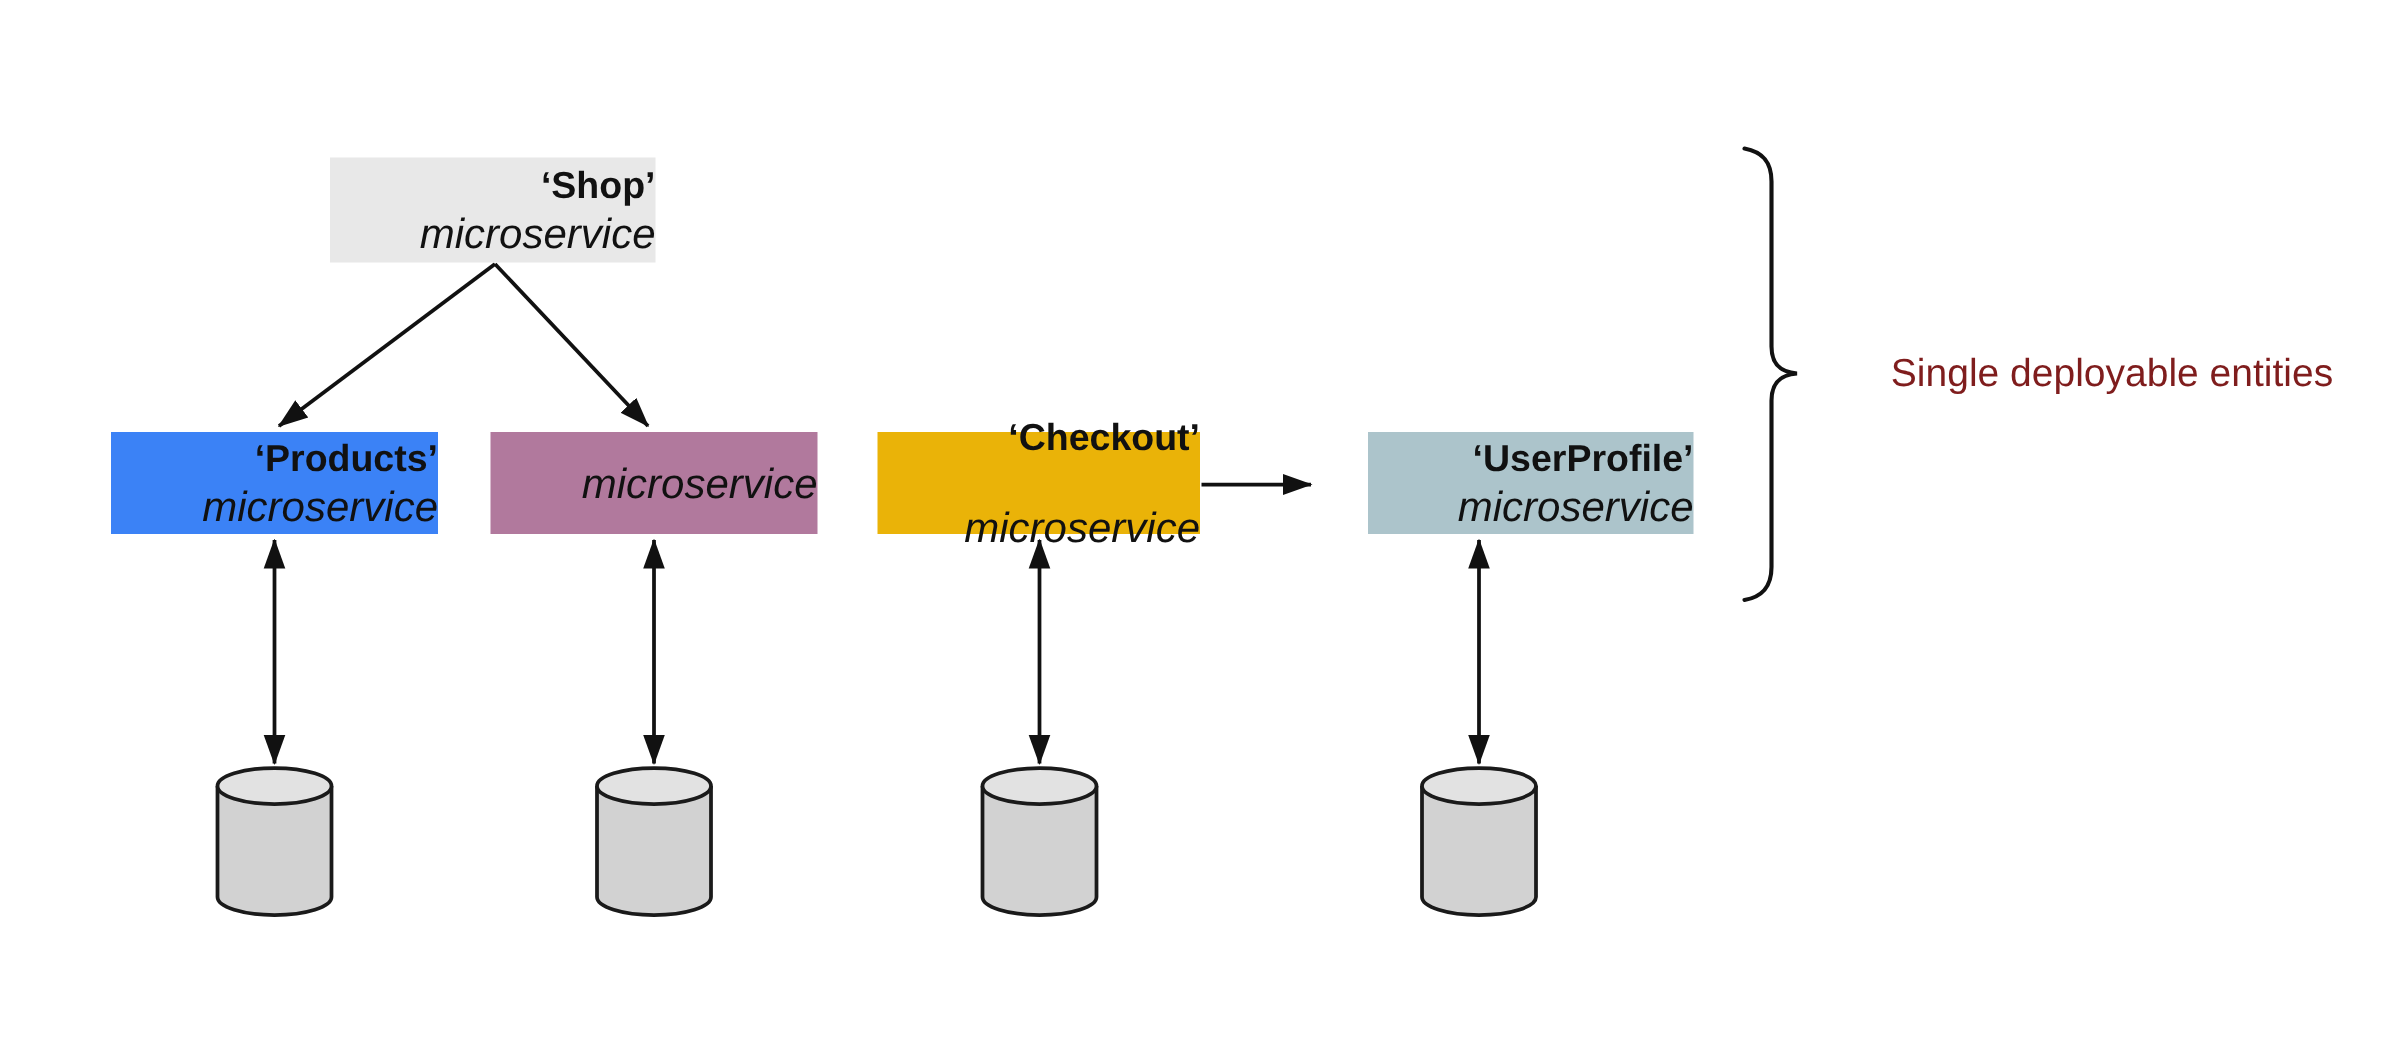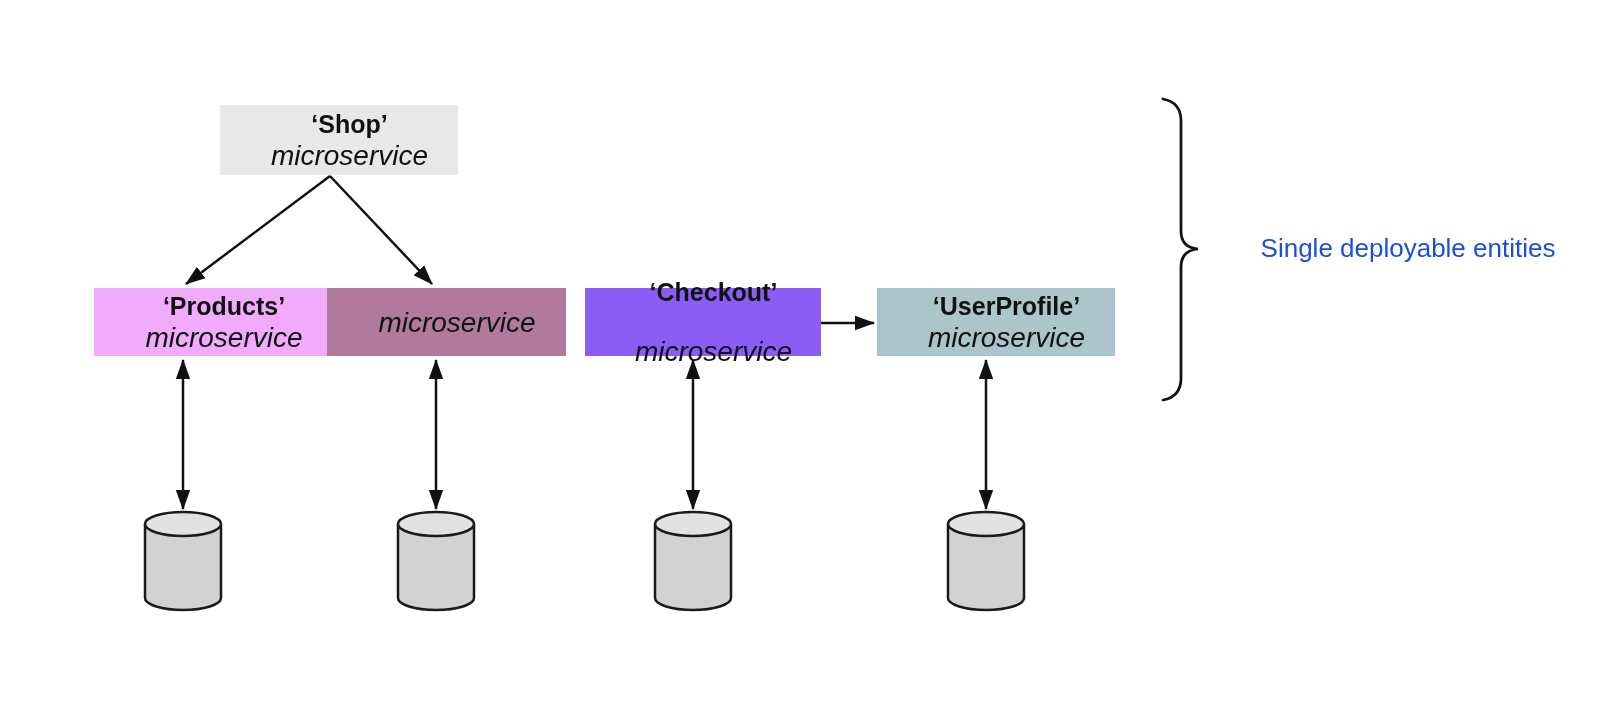--- a/index.html
+++ b/index.html
@@ -7,38 +7,37 @@
     position:relative;
     width:1600px; height:702px;
     background:#ffffff;
     font-family:"Liberation Sans", sans-serif;
     overflow:hidden;
   }
   .svg-layer { position:absolute; left:0; top:0; width:1600px; height:702px; }
   .node {
     position:absolute;
     display:flex; flex-direction:column;
-    align-items:center; justify-content:center;
+    align-items:flex-end; justify-content:center;
     text-align:center;
     color:#111111;
-    padding-left:21px;
   }
   .node .title { font-weight:bold; font-size:25px; line-height:31px; }
   .node .subtitle { font-style:italic; font-size:28px; line-height:31px; }
   #node-shop        { left:220px; top:105px; width:217px; height:70px; }
   #node-products    { left:74px;  top:288px; width:218px; height:68px; }
   #node-campaigns   { left:327px; top:288px; width:218px; height:68px; }
   #node-checkout    { left:585px; top:288px; width:215px; height:68px; }
-  #node-userprofile { left:877px; top:288px; width:217px; height:68px; }
+  #node-userprofile { left:912px; top:288px; width:217px; height:68px; }
   #brace-label {
     position:absolute;
     left:1252px; top:232px; width:312px;
     text-align:center;
     font-size:26px; line-height:32px;
-    color:#1d4ed8;
+    color:#7f1d1d;
   }
 </style>
 </head>
 <body>
 
 <div id="canvas">
 
   <svg class="svg-layer" width="1600" height="702" viewBox="0 0 1600 702" xmlns="http://www.w3.org/2000/svg">
     <defs>
       <marker id="ah" viewBox="0 0 10 10" refX="9.5" refY="5" markerWidth="8" markerHeight="8" orient="auto-start-reverse">
@@ -91,30 +90,30 @@
       <path d="M1163,99 C1174,101 1181,107 1181,121 L1181,231 C1181,242 1186,248 1198,249
                C1186,250 1181,256 1181,267 L1181,378 C1181,392 1174,398 1163,400" fill="none" stroke="#111111" stroke-width="2.75" stroke-linecap="round"></path>
     </g>
   </svg>
 
   <div class="node" id="node-shop" style="background: rgb(232, 232, 232);">
     <div class="title">‘Shop’</div>
     <div class="subtitle">microservice</div>
   </div>
 
-  <div class="node" id="node-products" style="background: #f0abfc; margin-left: 20px;">
+  <div class="node" id="node-products" style="background: #3b82f6;">
     <div class="title">‘Products’</div>
     <div class="subtitle">microservice</div>
   </div>
 
   <div class="node" id="node-campaigns" style="background: rgb(177, 121, 157);">
     <div class="subtitle">microservice</div>
   </div>
 
-  <div class="node" id="node-checkout" style="background: #8b5cf6; gap: 28px;">
+  <div class="node" id="node-checkout" style="background: #eab308; gap: 28px;">
     <div class="title">‘Checkout’</div>
     <div class="subtitle">microservice</div>
   </div>
 
   <div class="node" id="node-userprofile" style="background: rgb(172, 196, 203);">
     <div class="title">‘UserProfile’</div>
     <div class="subtitle">microservice</div>
   </div>
 
   <div id="brace-label">Single deployable entities</div>

